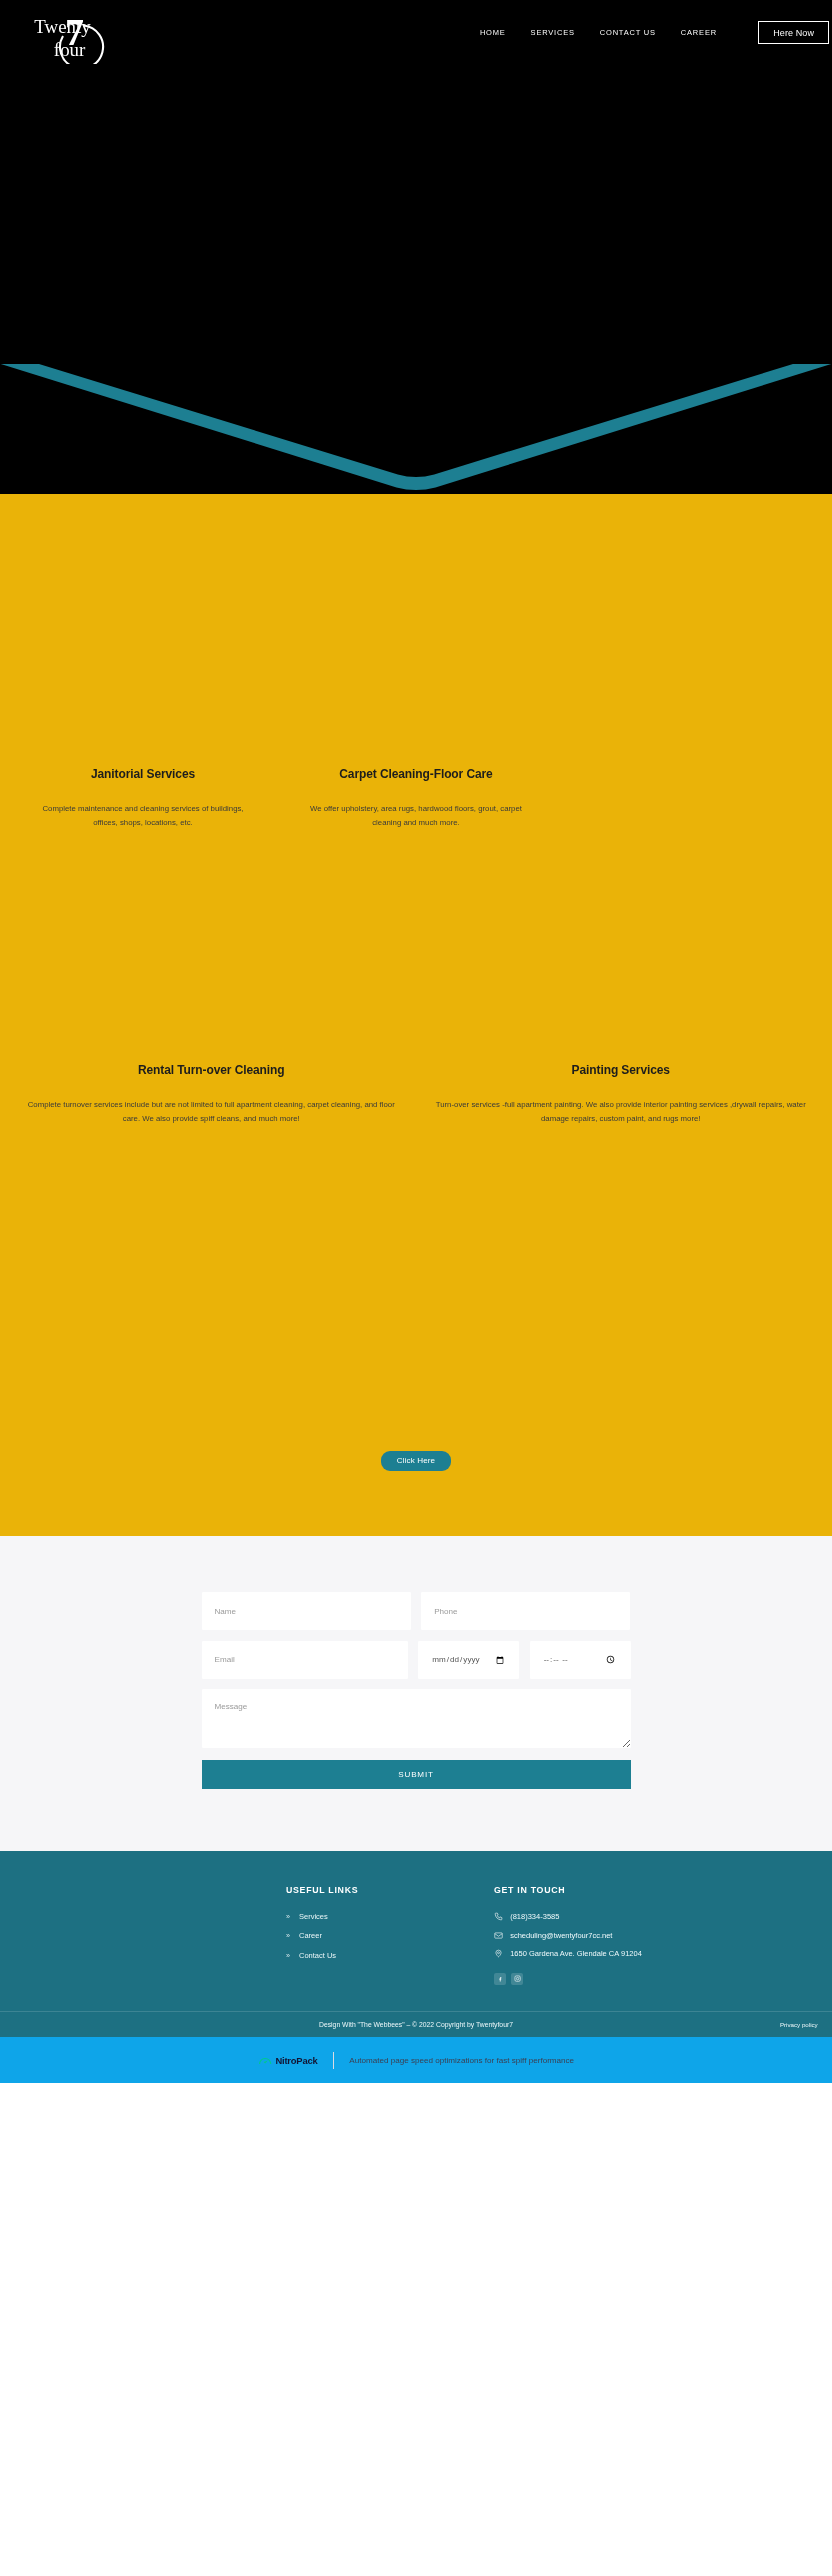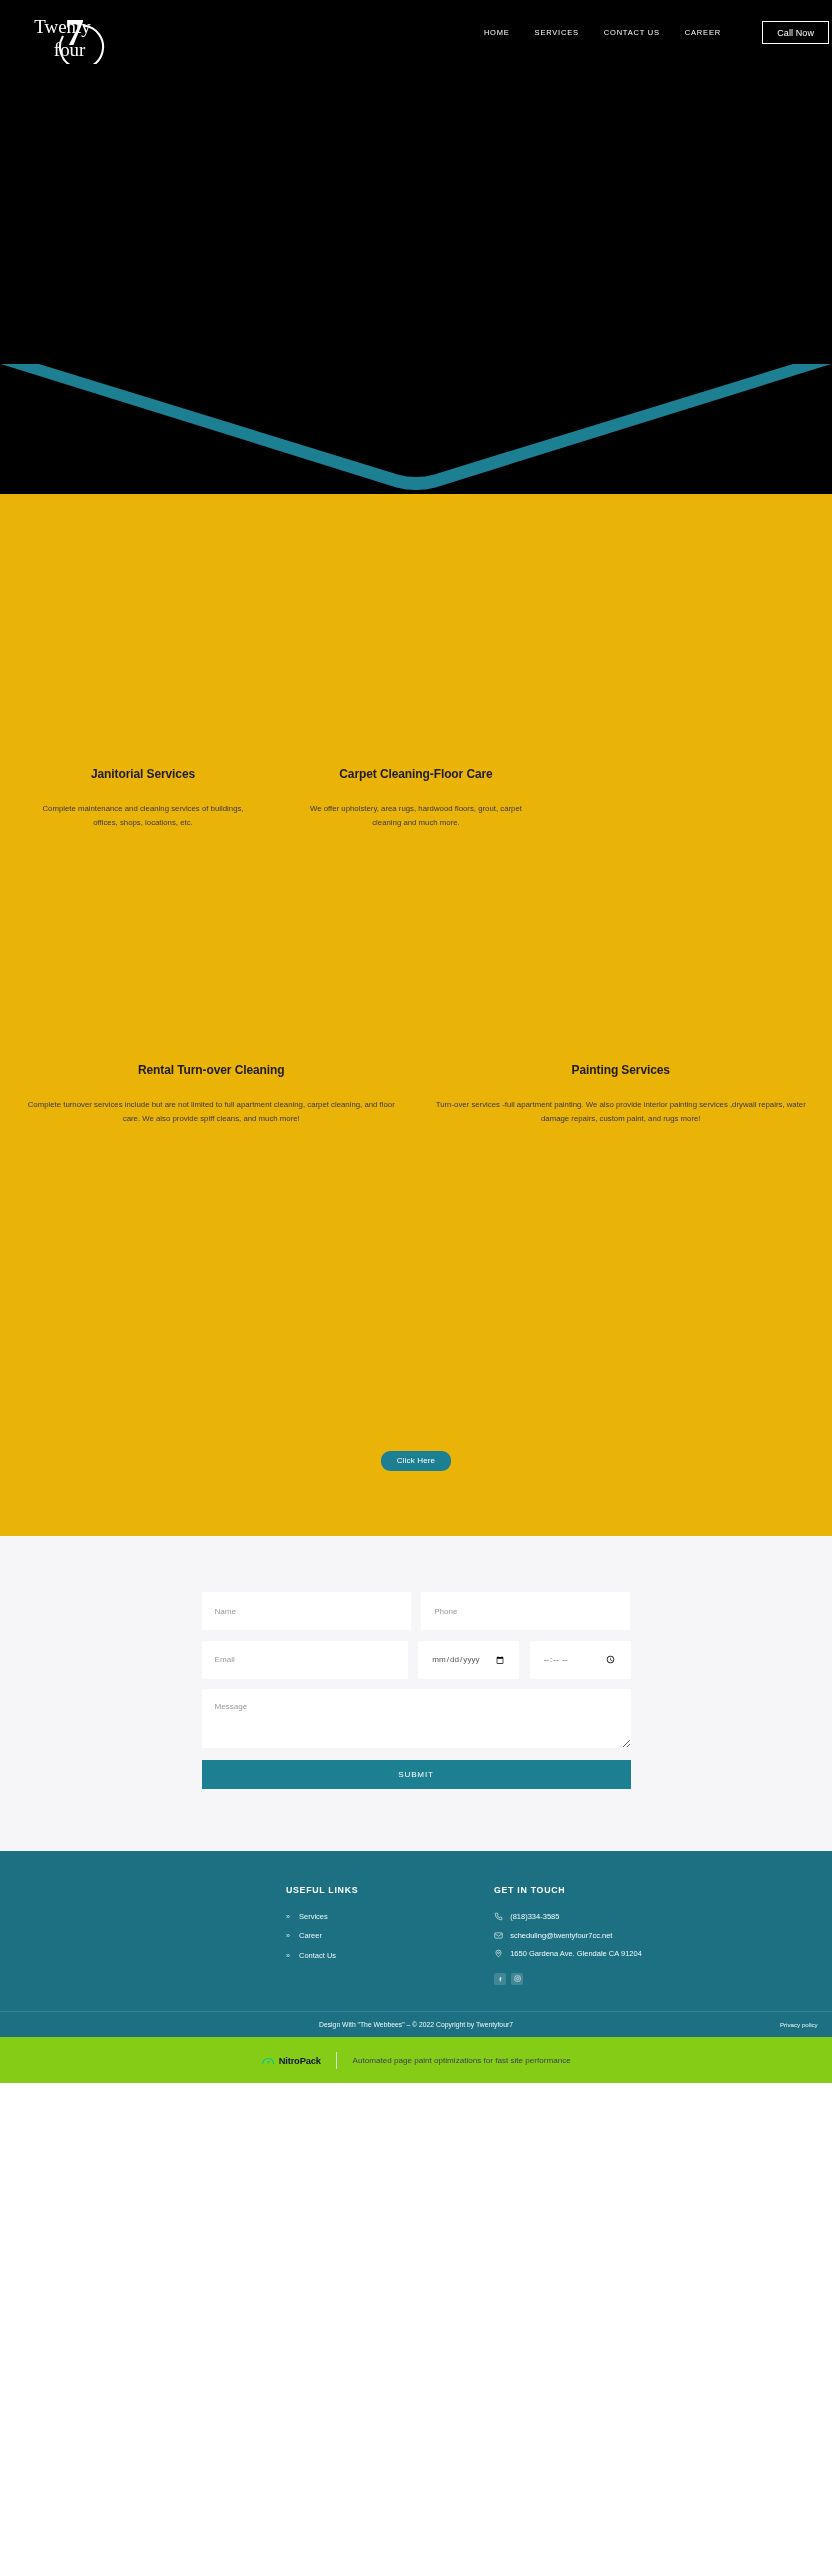--- a/index.html
+++ b/index.html
@@ -200,21 +200,21 @@
     font-size: 6.8px;
     color: #eef9fb;
   }
   .fb-center { position: absolute; left: 0; right: 0; text-align: center; }
   .fb-right { margin-left: auto; padding-right: 14.3px; }
   .fb-right a { color: #eef9fb; text-decoration: none; font-size: 6.2px; }
 
   
   .nitro {
     height: 46px;
-    background: #84cc16;
+    background: #0ea5e9;
     display: flex;
     align-items: center;
     justify-content: center;
     gap: 0;
   }
   .nitro-logo { display: flex; align-items: center; gap: 3.3px; }
   .nitro-name { font-size: 9.4px; font-weight: 700; color: #121433; letter-spacing: -0.2px; }
   .nitro-div { width: 0.7px; height: 17px; background: #d9dbe3; margin: 0 15.6px; }
   .nitro-text { font-size: 8.1px; color: #3c3f52; }
 </style>
@@ -238,21 +238,21 @@
 
         <div class="nav-spacer"></div>
 
         <div class="nav-links">
           <a href="#">HOME</a>
           <a href="#">SERVICES</a>
           <a href="#">CONTACT US</a>
           <a href="#">CAREER</a>
         </div>
 
-        <button class="call-now">Call Now</button>
+        <button class="call-now">Here Now</button>
       </nav>
     </div>
 
     <div class="hero-shape">
       <svg viewBox="0 0 1280 330" preserveAspectRatio="none">
         <path d="M0 0 L0 130 L610 320 Q640 328 670 320 L1280 130 L1280 0 Z" fill="#1d7f92"></path>
         <path d="M0 0 L0 112 L612 300 Q640 308 668 300 L1280 112 L1280 0 Z" fill="#000000"></path>
       </svg>
     </div>
   </section>
@@ -387,17 +387,17 @@
 
   <div class="nitro">
     <div class="nitro-logo">
       <svg width="14.3" height="13" viewBox="0 0 28 24" fill="none">
         <path d="M3 19A11 11 0 0 1 25 19" stroke="#00C98D" stroke-width="2.2" fill="none"></path>
         <path d="M14 18l5-6-8 3z" fill="#00C98D"></path>
       </svg>
       <span class="nitro-name">NitroPack</span>
     </div>
     <span class="nitro-div"></span>
-    <span class="nitro-text">Automated page paint optimizations for fast site performance</span>
+    <span class="nitro-text">Automated page speed optimizations for fast spiff performance</span>
   </div>
 
 </div>
 
 
 </body></html>

